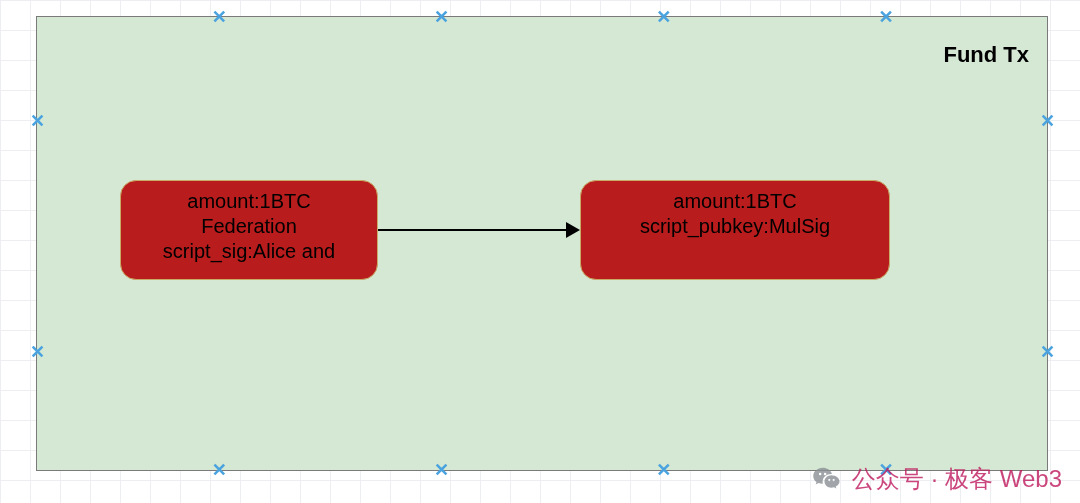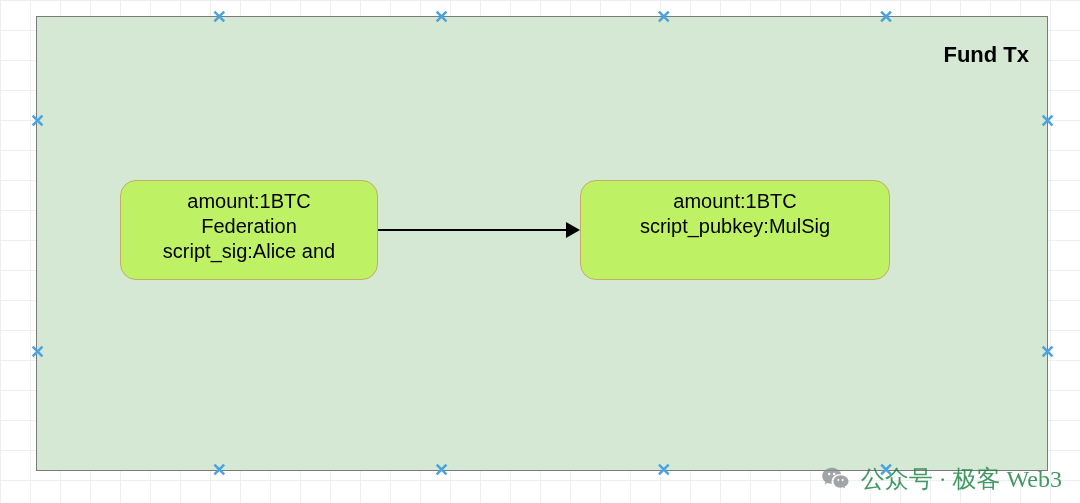--- a/index.html
+++ b/index.html
@@ -42,21 +42,21 @@
   .container-title {
     position: absolute;
     right: 18px;
     top: 25px;
     font-size: 22px;
     color: #000;
   }
 
   .node {
     position: absolute;
-    background: #bef264;
+    background: #b91c1c;
     border: 1px solid #c8ab66;
     border-radius: 16px;
     padding: 8px 20px 10px 20px;
     text-align: center;
     font-size: 20px;
     line-height: 1.25;
     color: #000;
   }
   .node-left {
     left: 120px;
@@ -116,24 +116,23 @@
   }
   .handle::before { content: "✕"; }
 
   .watermark {
     position: absolute;
     right: 18px;
     bottom: 8px;
     display: flex;
     align-items: center;
     gap: 10px;
-    color: #15803d;
+    color: #be185d;
     font-size: 24px;
     opacity: 0.8;
-    font-family: Liberation Serif, serif;
   }
   .wm-icon {
     display: inline-flex;
   }
   .wm-icon svg { width: 30px; height: 30px; }
 </style>
 </head>
 <body>
 
 <div class="grid-bg"></div>

